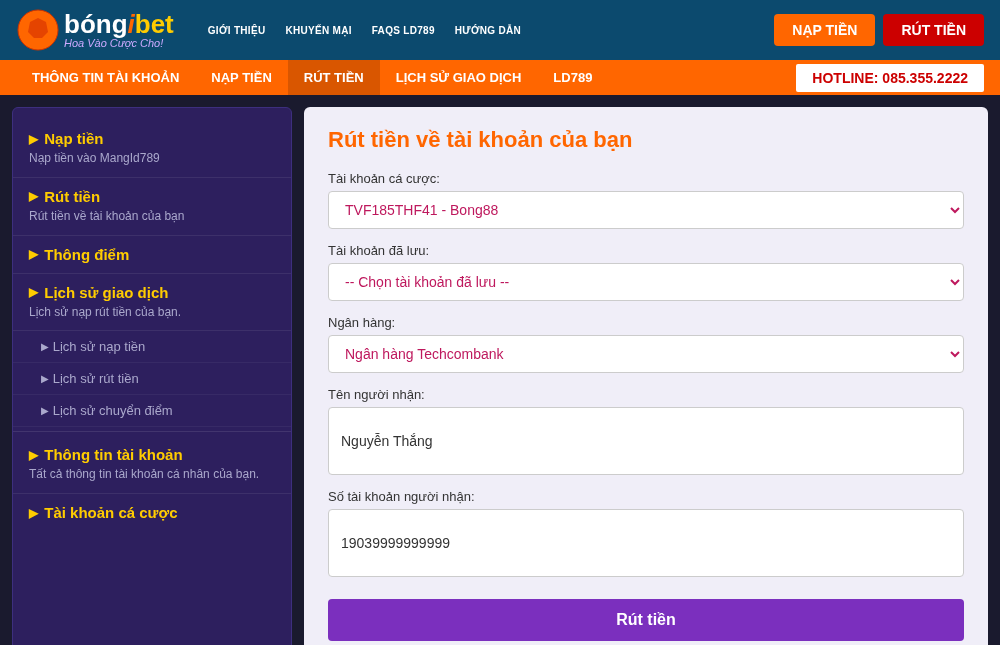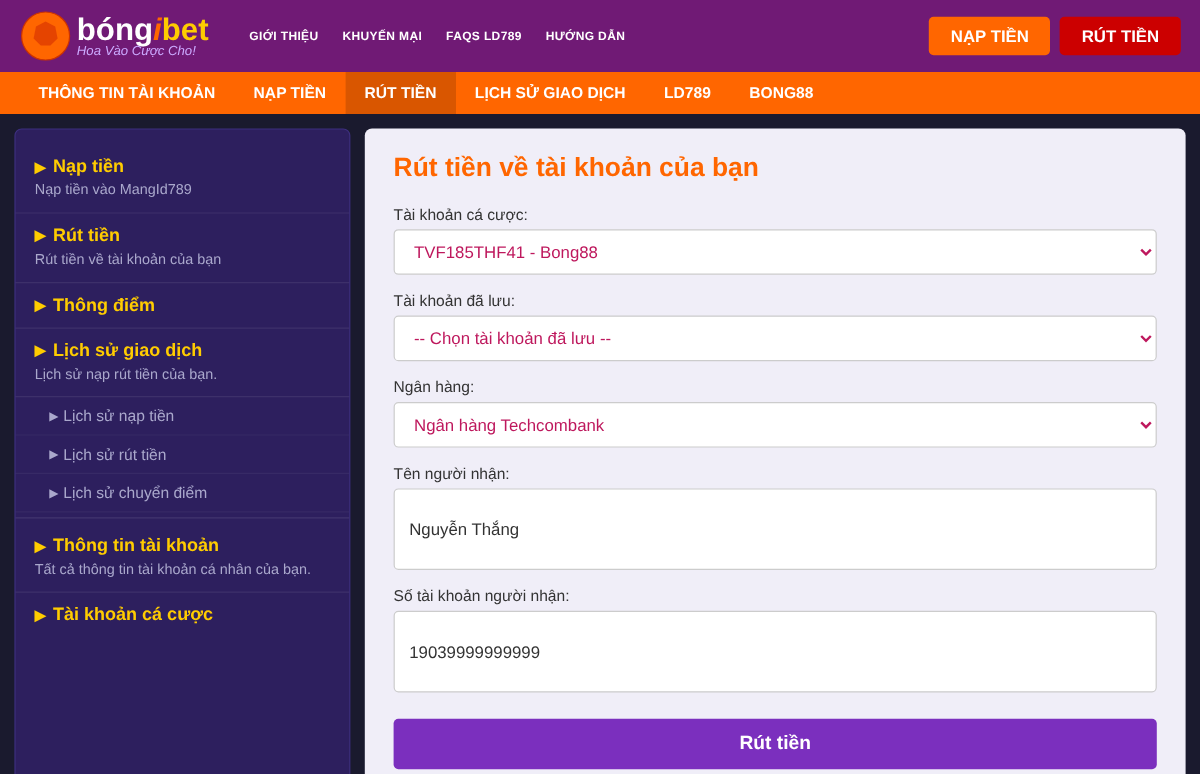--- a/index.html
+++ b/index.html
@@ -1,20 +1,20 @@
 <!DOCTYPE html>
 <html><head>
   <meta charset="utf-8">
   <style>
     * { margin: 0; padding: 0; box-sizing: border-box; }
     body { font-family: Arial, sans-serif; background: #1a1a2e; color: #333; width: 1000px; }
 
     
     .top-nav {
-      background: #701a75;
+      background: #0c4a6e;
       display: flex;
       align-items: center;
       padding: 8px 16px;
       gap: 24px;
     }
     .logo-wrapper {
       position: relative;
       display: flex;
       align-items: center;
     }
@@ -253,21 +253,21 @@
     <button class="btn-rut">RÚT TIỀN</button>
   </div>
 </div>
 
 <div class="sec-nav">
   <a class="sec-nav-link">THÔNG TIN TÀI KHOẢN</a>
   <a class="sec-nav-link">NẠP TIỀN</a>
   <a class="sec-nav-link active">RÚT TIỀN</a>
   <a class="sec-nav-link">LỊCH SỬ GIAO DỊCH</a>
   <a class="sec-nav-link">LD789</a>
-  <a class="sec-nav-link">BONG88</a>
+  <div class="hotline-box">HOTLINE: 085.355.2222</div>
 </div>
 
 <div class="main-content">
 
   <div class="sidebar">
 
     <div class="sidebar-item">
       <div class="sidebar-item-title">
         <span class="arrow">▶</span>
         <span>Nạp tiền</span>

